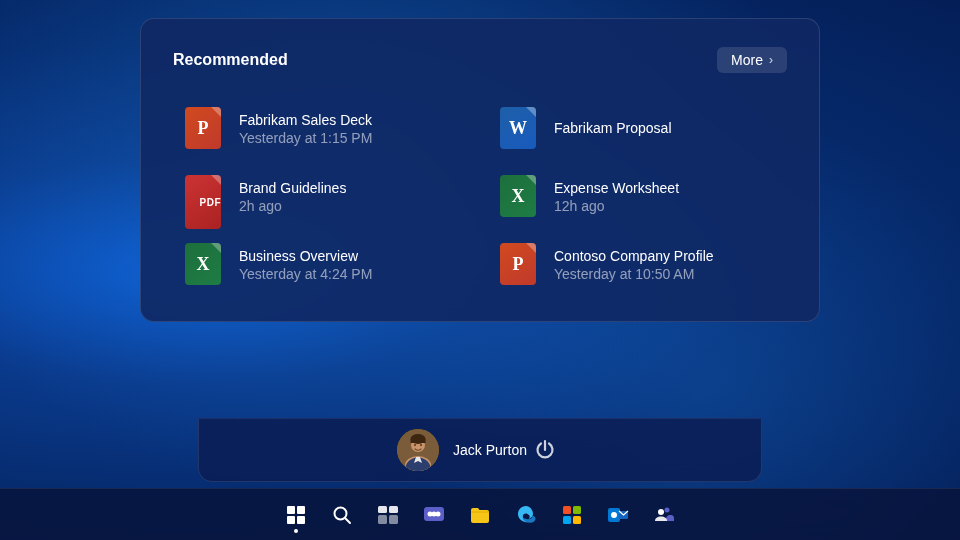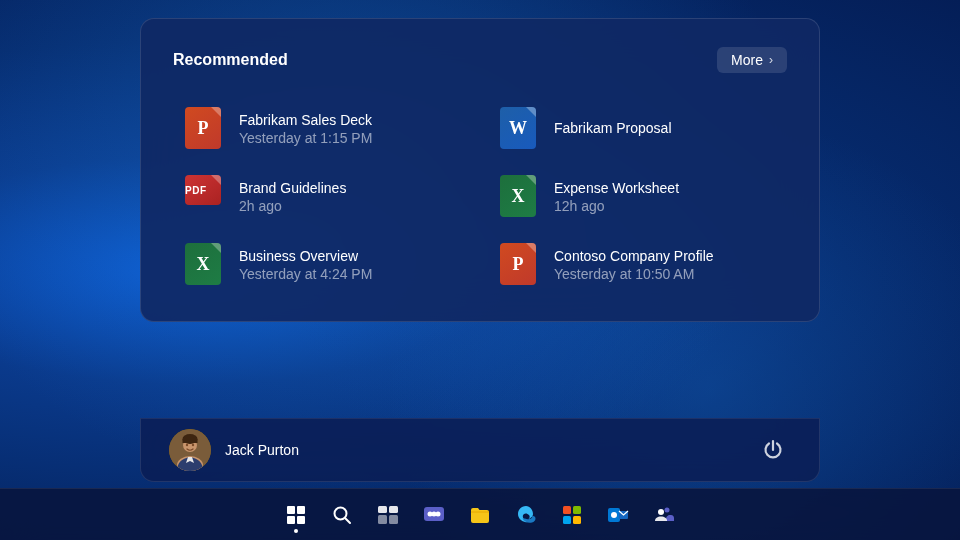--- a/index.html
+++ b/index.html
@@ -162,24 +162,24 @@
       font-size: 18px;
       font-weight: 700;
       font-family: serif;
     }
 
     
     .icon-pdf {
       background: linear-gradient(145deg, #cc3333, #aa2222);
       border-radius: 4px;
       width: 36px;
-      height: 30px;
-      display: flex;
-      align-items: center;
-      justify-content: flex-start;
+      height: 54px;
+      display: flex;
+      align-items: center;
+      justify-content: flex-end;
       position: relative;
       overflow: hidden;
     }
     .icon-pdf::before {
       content: '';
       position: absolute;
       top: 0; right: 0;
       width: 0; height: 0;
       border-style: solid;
       border-width: 0 10px 10px 0;
@@ -231,24 +231,24 @@
       font-size: 14px;
       color: rgba(255,255,255,0.55);
     }
 
     
     .user-bar {
       position: absolute;
       bottom: 58px;
       left: 50%;
       transform: translateX(-50%);
-      width: 680px;
-      display: flex;
-      align-items: center;
-      justify-content: space-between;
+      width: 564px;
+      display: flex;
+      align-items: center;
+      justify-content: center;
       background: rgba(10, 30, 85, 0.88);
       backdrop-filter: blur(20px);
       border-radius: 0 0 14px 14px;
       padding: 10px 28px;
       border: 1px solid rgba(255,255,255,0.1);
       border-top: 1px solid rgba(255,255,255,0.08);
     }
     .user-info {
       display: flex;
       align-items: center;

